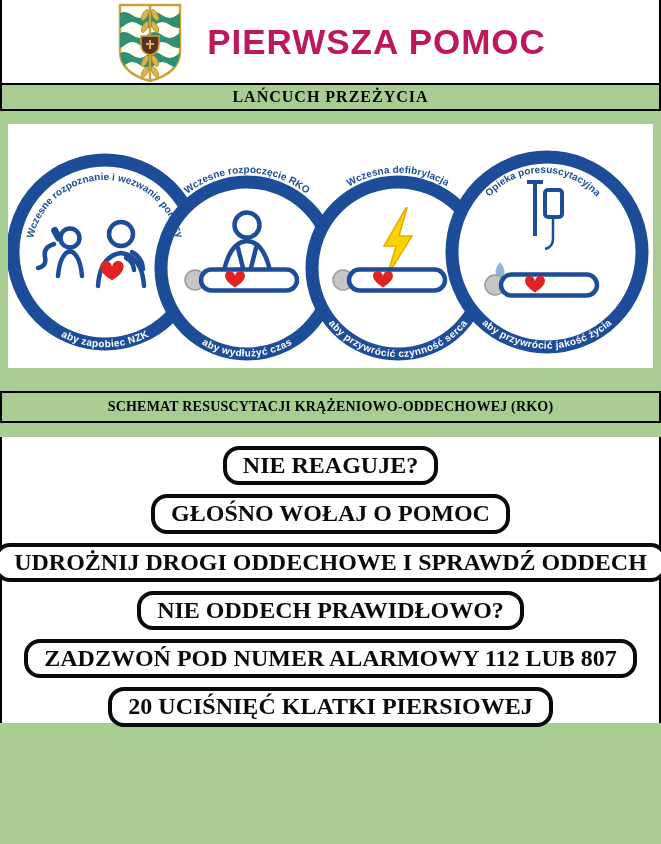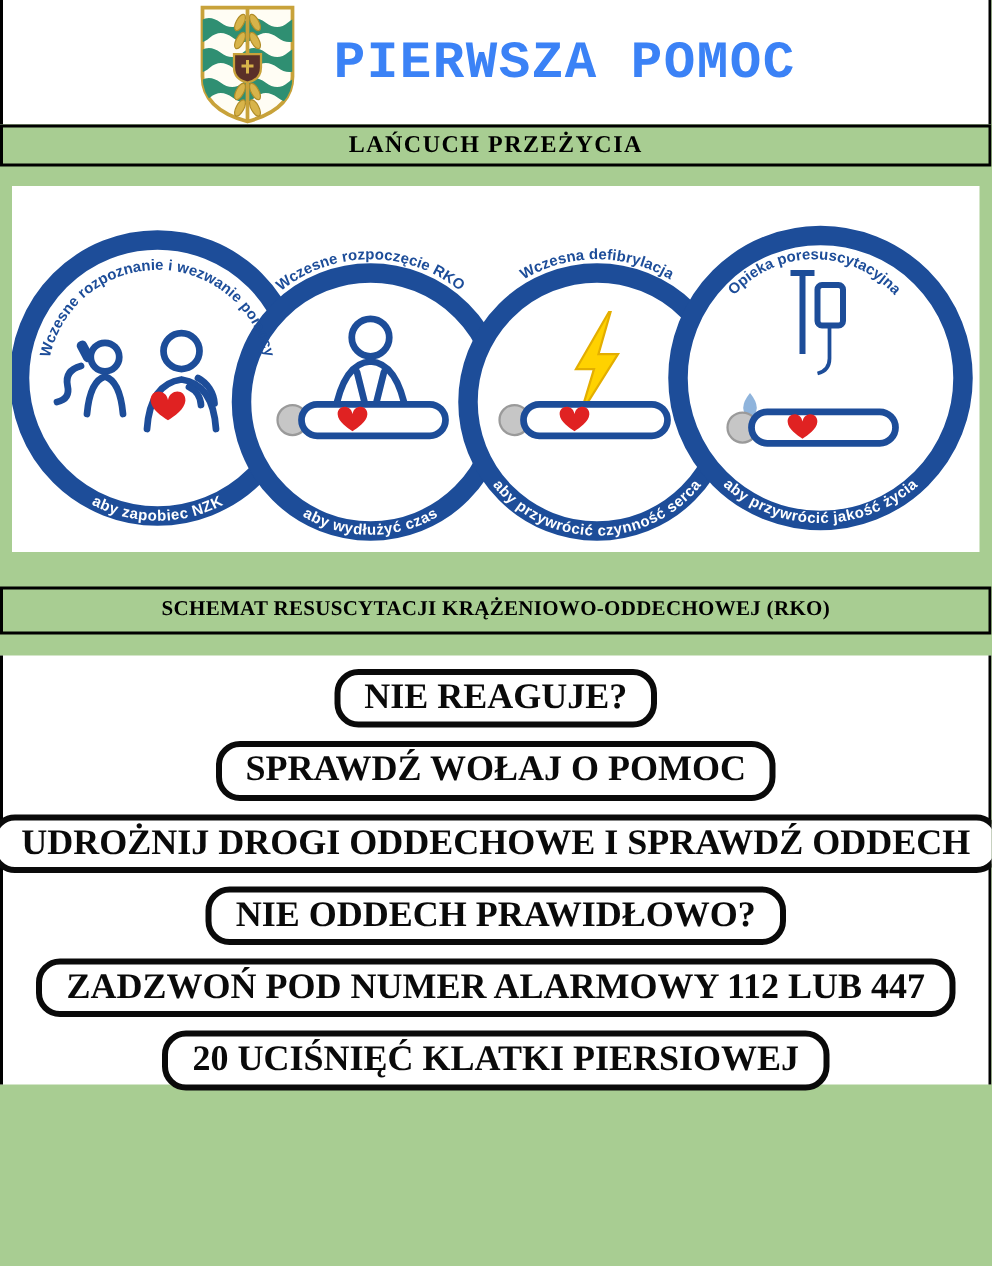--- a/index.html
+++ b/index.html
@@ -13,23 +13,23 @@
 
   
   .header{
     box-sizing:border-box;
     height:83px;background:#ffffff;
     border-left:2px solid #000;border-right:2px solid #000;
     display:flex;align-items:center;justify-content:center;gap:22px;
   }
   .crest{width:70px;height:78px;flex:0 0 auto;margin-top:1px;}
   .title{
-    margin:0;color:#3b82f6;
+    margin:0;color:#be185d;
     font-size:35px;font-weight:bold;letter-spacing:1px;
-    font-family:Liberation Mono, monospace;white-space:nowrap;
+    font-family:Liberation Sans, sans-serif;white-space:nowrap;
   }
 
   
   .bar{
     box-sizing:border-box;
     background:#a8cd92;border:2px solid #000;
     display:flex;align-items:center;justify-content:center;
     font-weight:bold;color:#000;text-align:right;
   }
   .bar1{height:28px;font-size:16px;letter-spacing:1px;}
@@ -177,29 +177,29 @@
 
   <div class="bar bar2">
     <span>SCHEMAT RESUSCYTACJI KRĄŻENIOWO-ODDECHOWEJ (RKO)</span>
   </div>
 
   <div class="flowchart">
     <div class="step">
       <div>NIE REAGUJE?</div>
     </div>
     <div class="step">
-      <div>SPRAWDŹ WOŁAJ O POMOC</div>
+      <div>GŁOŚNO WOŁAJ O POMOC</div>
     </div>
     <div class="step">
       <div>UDROŻNIJ DROGI ODDECHOWE I SPRAWDŹ ODDECH</div>
     </div>
     <div class="step">
       <div>NIE ODDECH PRAWIDŁOWO?</div>
     </div>
     <div class="step">
-      <div>ZADZWOŃ POD NUMER ALARMOWY 112 LUB 447</div>
+      <div>ZADZWOŃ POD NUMER ALARMOWY 112 LUB 807</div>
     </div>
     <div class="step">
       <div>20 UCIŚNIĘĆ KLATKI PIERSIOWEJ</div>
     </div>
   </div>
 
 </div>
 
 </body></html>

